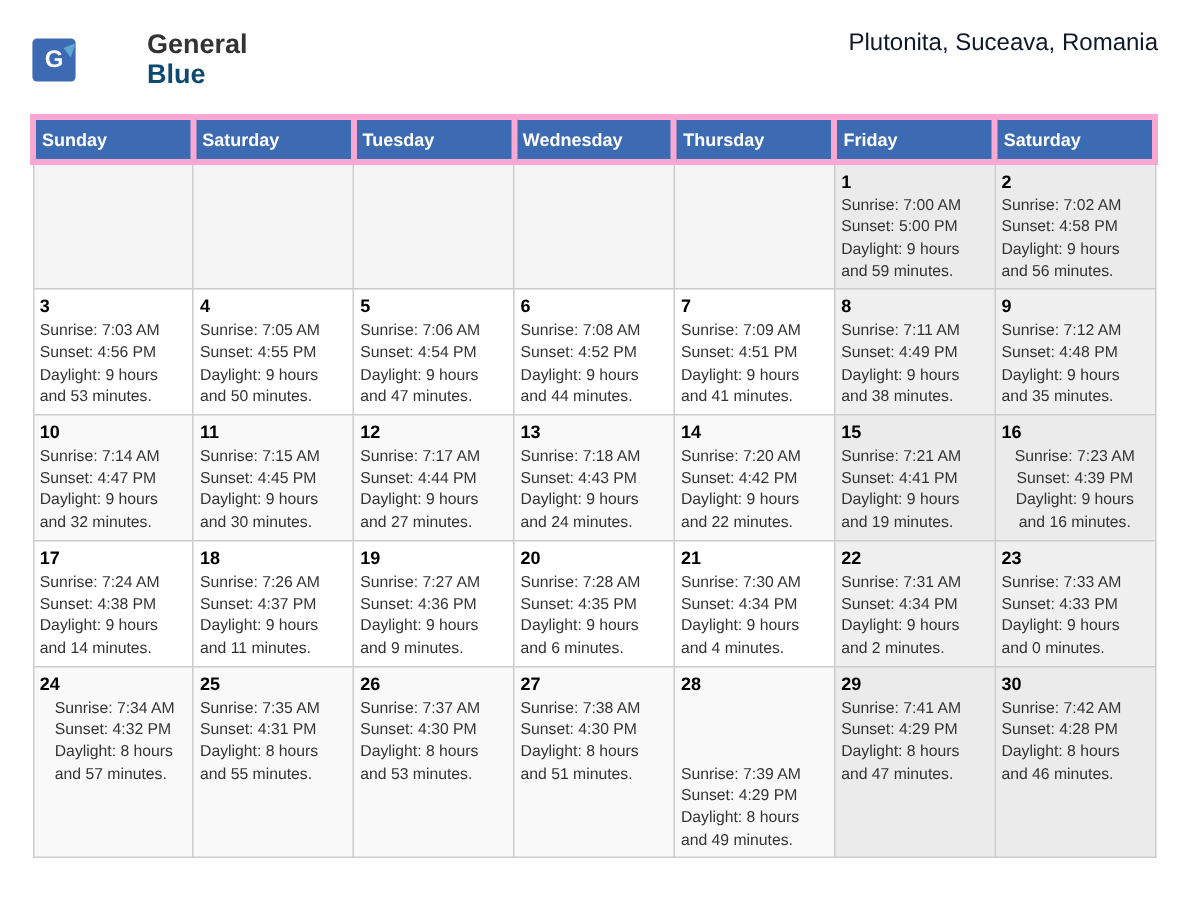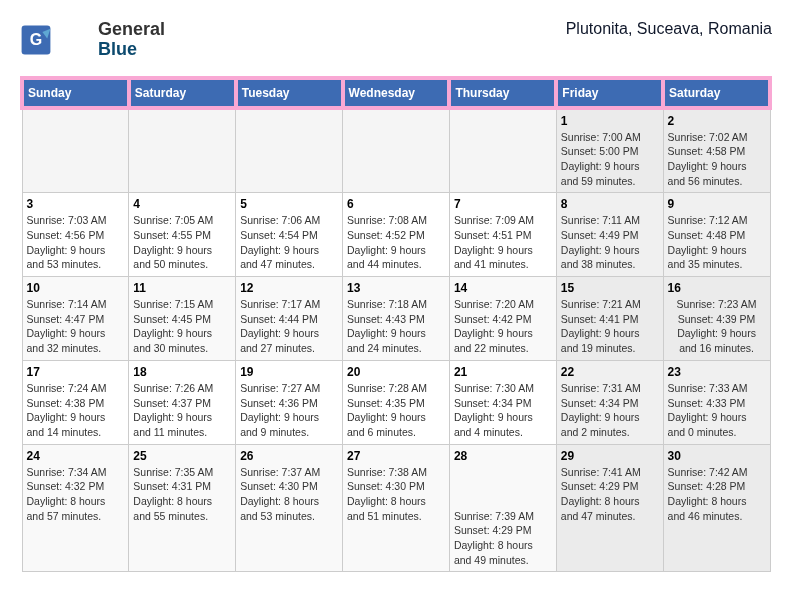--- a/index.html
+++ b/index.html
@@ -297,21 +297,21 @@
           <span class="day-num">23</span>
           <div class="day-info" style="white-space: pre-line;">Sunrise: 7:33 AM
 Sunset: 4:33 PM
 Daylight: 9 hours
 and 0 minutes.</div>
         </td>
       </tr>
       <tr>
         <td>
           <span class="day-num">24</span>
-          <div class="day-info" style="white-space: pre-line;">Sunrise: 7:34 AM
+          <div class="day-info" style="white-space: pre-line; margin-left: 10px;">Sunrise: 7:34 AM
 Sunset: 4:32 PM
 Daylight: 8 hours
 and 57 minutes.</div>
         </td>
         <td>
           <span class="day-num">25</span>
           <div class="day-info" style="white-space: pre-line;">Sunrise: 7:35 AM
 Sunset: 4:31 PM
 Daylight: 8 hours
 and 55 minutes.</div>

